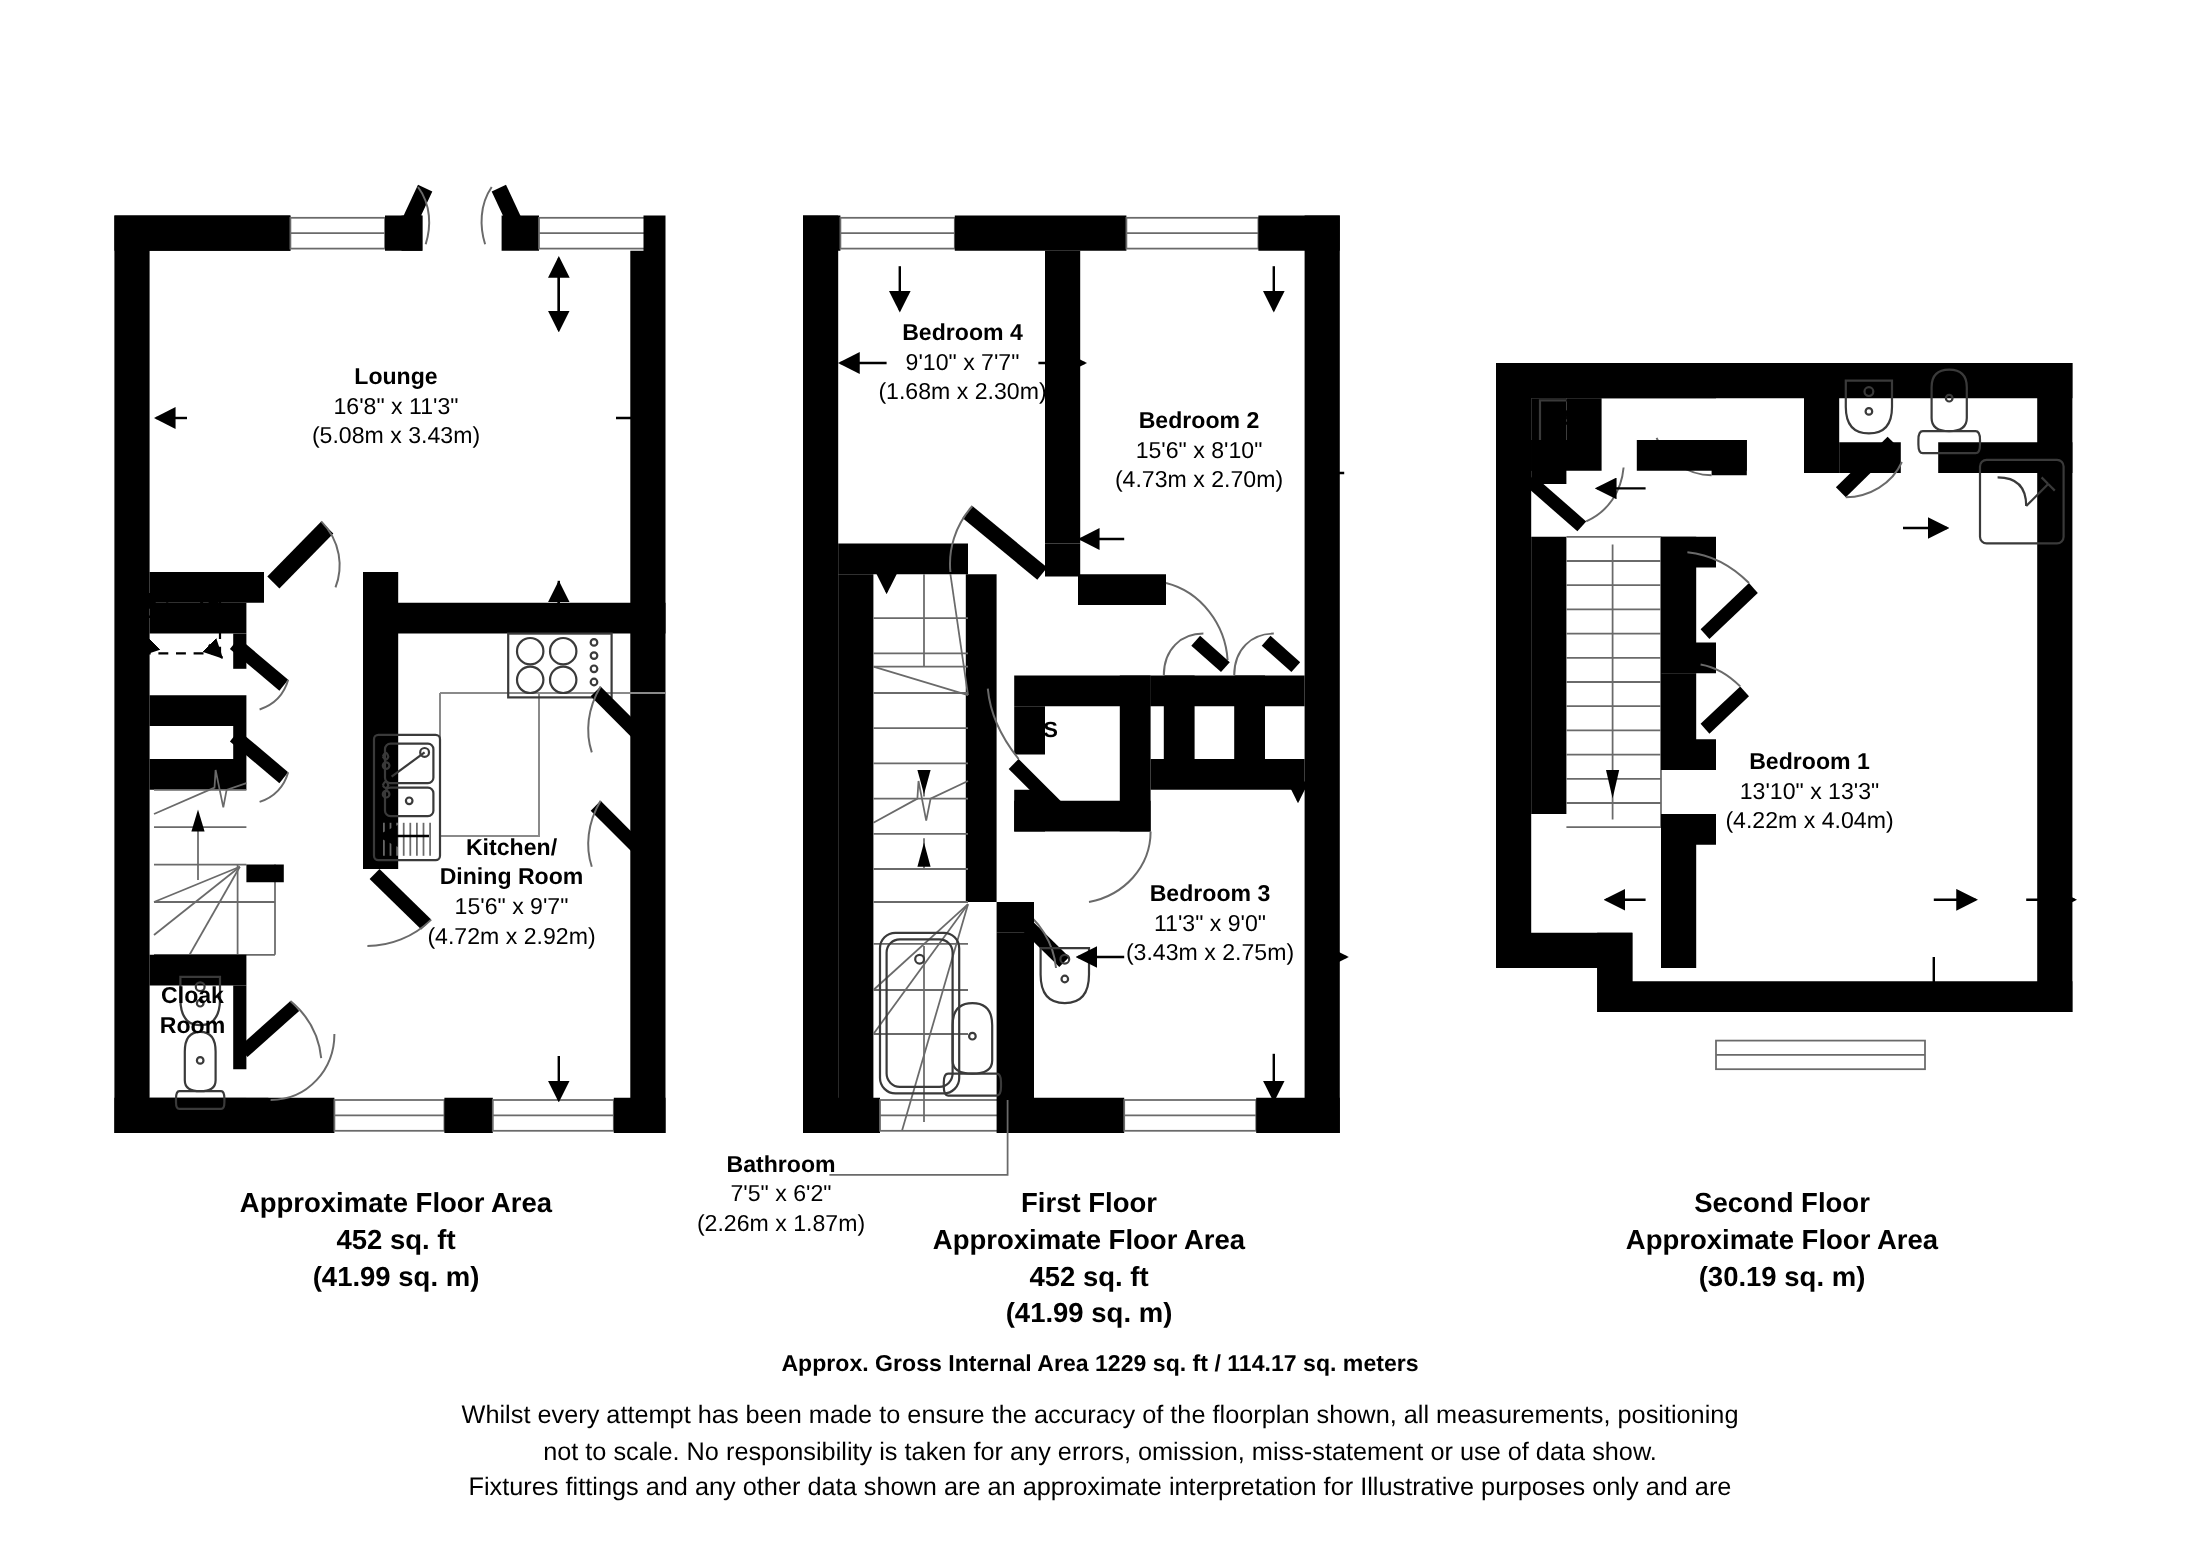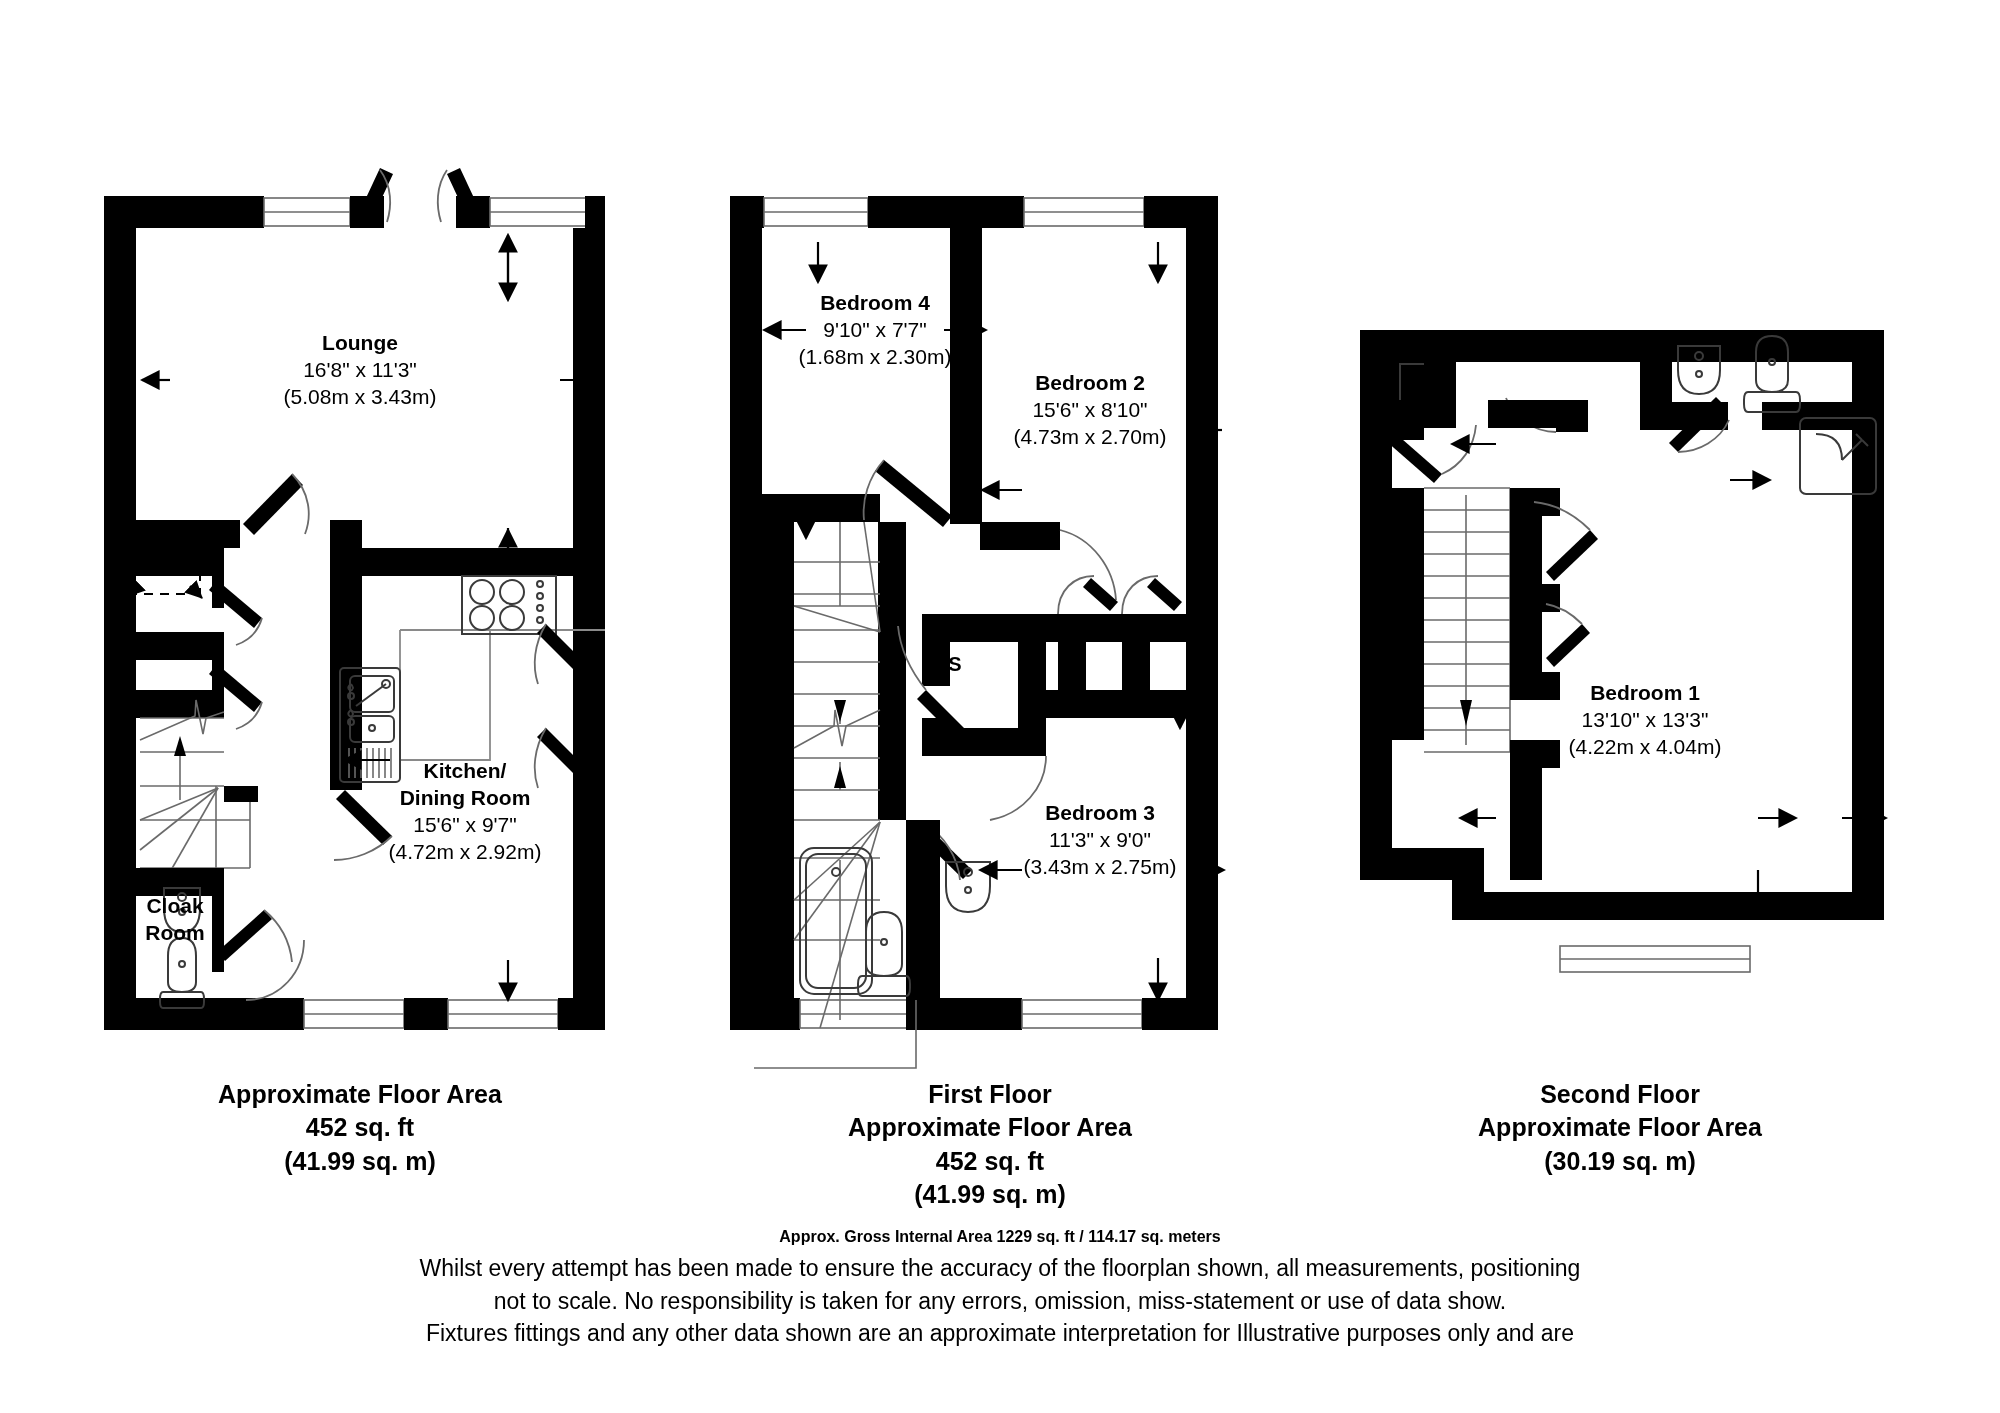--- a/index.html
+++ b/index.html
@@ -12,21 +12,21 @@
   }
   #stage{position:absolute;left:0;top:0;width:2000px;height:1413px;}
   svg{position:absolute;left:0;top:0;width:2000px;height:1413px;}
 
   .lbl{position:absolute;text-align:center;line-height:1.28;white-space:nowrap;}
   .lbl .nm{font-weight:bold;font-size:21px;}
   .lbl .dim{font-size:21px;}
   .tiny{font-weight:bold;font-size:20px;}
   .floorcap{position:absolute;text-align:center;font-weight:bold;font-size:25px;line-height:1.33;white-space:nowrap;}
   .footer{position:absolute;text-align:center;left:0;width:2000px;}
-  .footer .gross{font-weight:bold;font-size:16px;margin-bottom:6px;}
+  .footer .gross{font-weight:bold;font-size:21px;margin-bottom:18px;}
   .footer .disc{font-size:23px;line-height:1.42;}
 </style>
 </head>
 <body>
 
 <div id="stage">
 
 <svg viewBox="0 0 2000 1413">
   <defs>
     <style>
@@ -449,20 +449,25 @@
   <div class="dim">15'6" x 8'10"</div>
   <div class="dim">(4.73m x 2.70m)</div>
 </div>
 
 <div class="lbl" style="left:960px;top:800px;width:280px;">
   <div class="nm">Bedroom 3</div>
   <div class="dim">11'3" x 9'0"</div>
   <div class="dim">(3.43m x 2.75m)</div>
 </div>
 
+<div class="lbl" style="left:580px;top:1046px;width:260px;">
+  <div class="nm">Bathroom</div>
+  <div class="dim">7'5" x 6'2"</div>
+  <div class="dim">(2.26m x 1.87m)</div>
+</div>
 
 <div class="lbl" style="left:935px;top:652px;width:40px;">
   <div class="tiny">S</div>
 </div>
 
 
 <div class="lbl" style="left:1500px;top:680px;width:290px;">
   <div class="nm">Bedroom 1</div>
   <div class="dim">13'10" x 13'3"</div>
   <div class="dim">(4.22m x 4.04m)</div>

